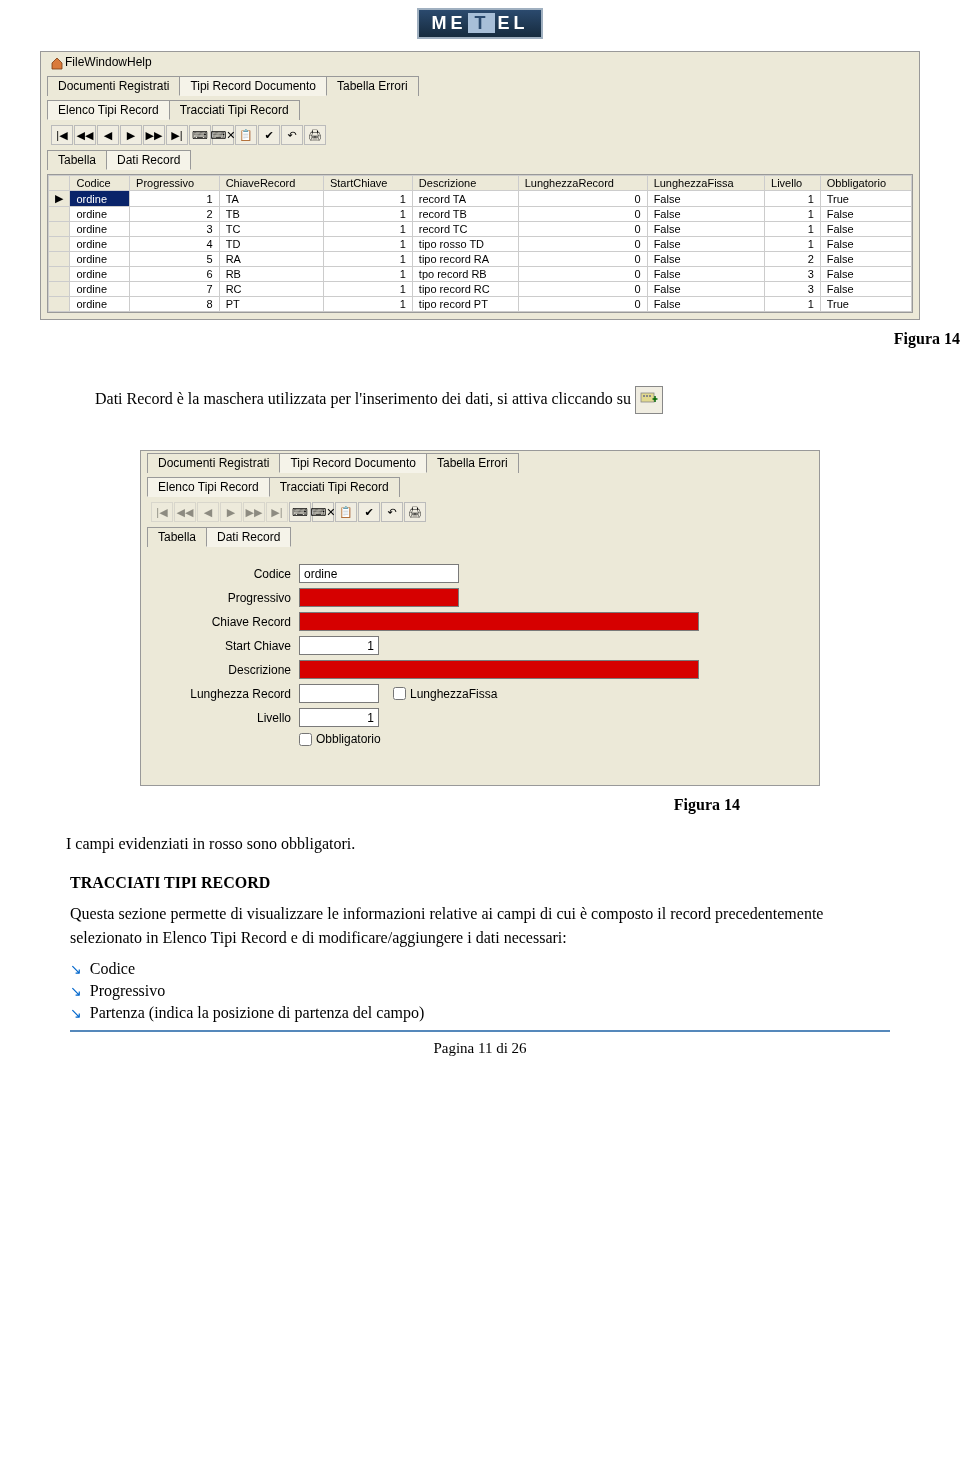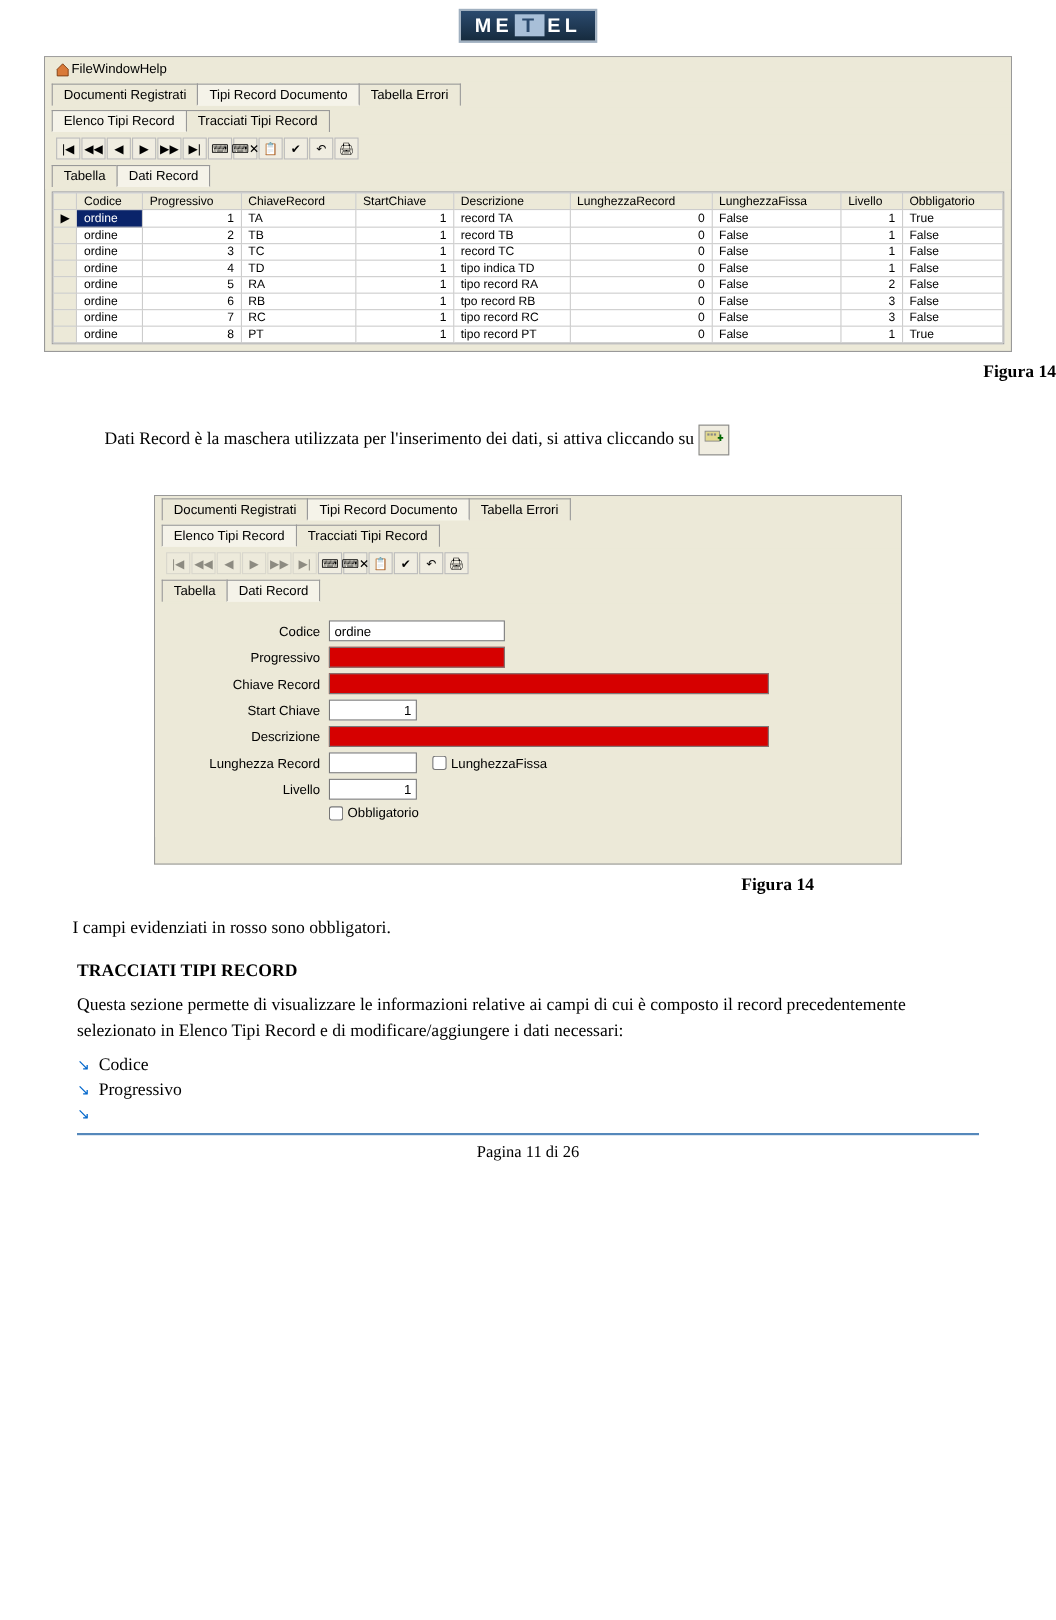--- a/index.html
+++ b/index.html
@@ -155,21 +155,21 @@
             <td>False</td>
             <td style="text-align: right;">1</td>
             <td>False</td>
           </tr>
           <tr>
             <td class="rowhead"></td>
             <td>ordine</td>
             <td style="text-align: right;">4</td>
             <td>TD</td>
             <td style="text-align: right;">1</td>
-            <td>tipo indica TD</td>
+            <td>tipo rosso TD</td>
             <td style="text-align: right;">0</td>
             <td>False</td>
             <td style="text-align: right;">1</td>
             <td>False</td>
           </tr>
           <tr>
             <td class="rowhead"></td>
             <td>ordine</td>
             <td style="text-align: right;">5</td>
             <td>RA</td>
@@ -322,18 +322,19 @@
     <div class="bullet-item">
       <span class="bullet-icon">↘</span>
       <span>Codice</span>
     </div>
     <div class="bullet-item">
       <span class="bullet-icon">↘</span>
       <span>Progressivo</span>
     </div>
     <div class="bullet-item">
       <span class="bullet-icon">↘</span>
+      <span>Partenza (indica la posizione di partenza del campo)</span>
     </div>
   </div>
 
 <div class="page-footer">
   <span>Pagina 11 di 26</span>
 </div>
 
 </body></html>

